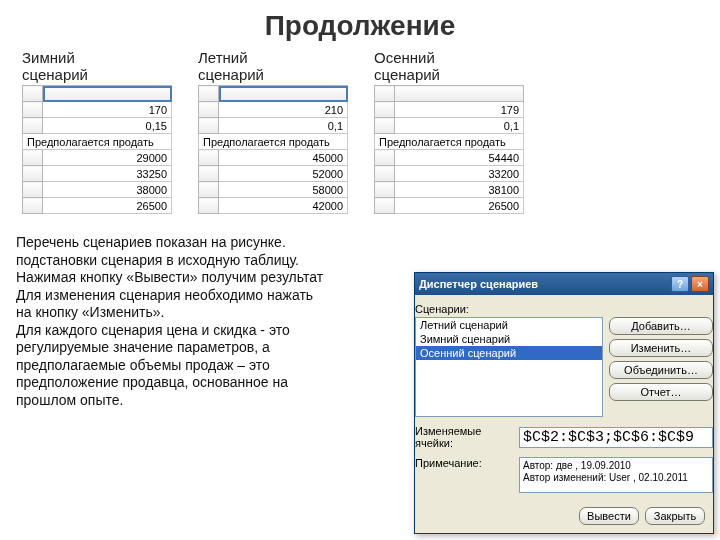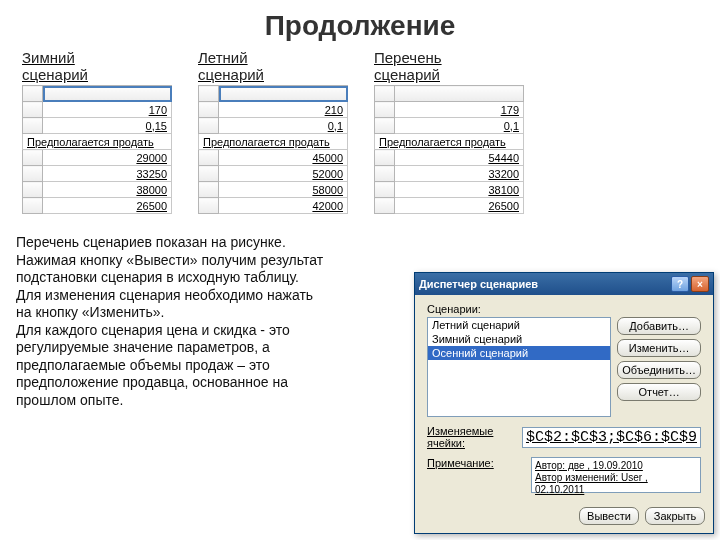--- a/index.html
+++ b/index.html
@@ -19,21 +19,20 @@
     margin: 10px 0 8px;
     color: #333;
   }
   .scenarios {
     display: flex;
     gap: 26px;
     padding: 0 22px;
   }
   .scenario {
     width: 150px;
-    text-decoration: underline;
   }
   .scenario-label {
     font-size: 15px;
     color: #222;
     line-height: 1.1;
     margin-bottom: 2px;
   }
   table.excel {
     border-collapse: collapse;
     width: 150px;
@@ -96,21 +95,21 @@
   .winbtn {
     width: 18px; height: 16px;
     background: linear-gradient(#f4a67f,#d6632f);
     border: 1px solid #8a3d17;
     margin-left: 2px;
     display:flex; align-items:center; justify-content:center;
     font-size:10px; color:#fff; font-weight:bold;
     border-radius:2px;
   }
   .winbtn.help { background: linear-gradient(#b9d4f7,#6fa2e0); border-color:#2b5ca5; }
-  .dialog-body { padding: 6px 12px 8px; }
+  .dialog-body { padding: 6px 0 8px; }
   .field-label { margin: 2px 0 2px; }
   .listbox {
     background: #fff;
     border: 1px solid #7f9db9;
     height: 100px;
     width: 188px;
     overflow:hidden;
     font-size: 11px;
   }
   .listbox .item { padding: 1px 4px; }
@@ -120,21 +119,21 @@
   .xp-button {
     background: linear-gradient(#fff,#e3e3dc);
     border: 1px solid #7a7a6e;
     border-radius: 7px;
     padding: 2px 4px;
     font-size: 11px;
     text-align:center;
     cursor: default;
     white-space: nowrap;
   }
-  .meta-row { display:flex; margin-top:8px; gap:4px; align-items:center;text-decoration:underline; }
+  .meta-row { display:flex; margin-top:8px; gap:4px; align-items:center; }
   .meta-row .lbl { width: 100px; }
   .cell-ref {
     flex:1;
     background:#fff;
     border:1px solid #7f9db9;
     padding:1px 3px;
     font-family: 'Courier New', monospace;
     font-size: 15px;
   }
   .noteframe {
@@ -233,21 +232,21 @@
           </tr>
       <tr>
             <td class="header"></td>
             <td>42000</td>
           </tr>
     </tbody>
       </table>
   </div>
 
   <div class="scenario">
-    <div class="scenario-label" style="white-space:pre-line">Перечень
+    <div class="scenario-label" style="white-space:pre-line">Осенний
 сценарий</div>
     <table class="excel">
       <tbody>
           <tr>
             <td class="header" style="width:20px"></td>
             <td class="header"></td>
           </tr>
       <tr>
             <td class="header"></td>
             <td>179</td>
@@ -277,22 +276,22 @@
           </tr>
     </tbody>
       </table>
   </div>
 
 </div>
 
 <div class="body-row">
   <p class="paragraph">
     <span>Перечень сценариев показан на рисунке.</span>
+    <span>подстановки сценария в исходную таблицу.</span>
     <span>Нажимая кнопку «Вывести» получим результат</span>
-    <span>подстановки сценария в исходную таблицу.</span>
     <span>Для изменения сценария необходимо нажать</span>
     <span>на кнопку «Изменить».</span>
     <span>Для каждого сценария цена и скидка - это</span>
     <span>регулируемые значение параметров, а</span>
     <span>предполагаемые объемы продаж – это</span>
     <span>предположение продавца, основанное на</span>
     <span>прошлом опыте.</span>
   </p>
 </div>
 

